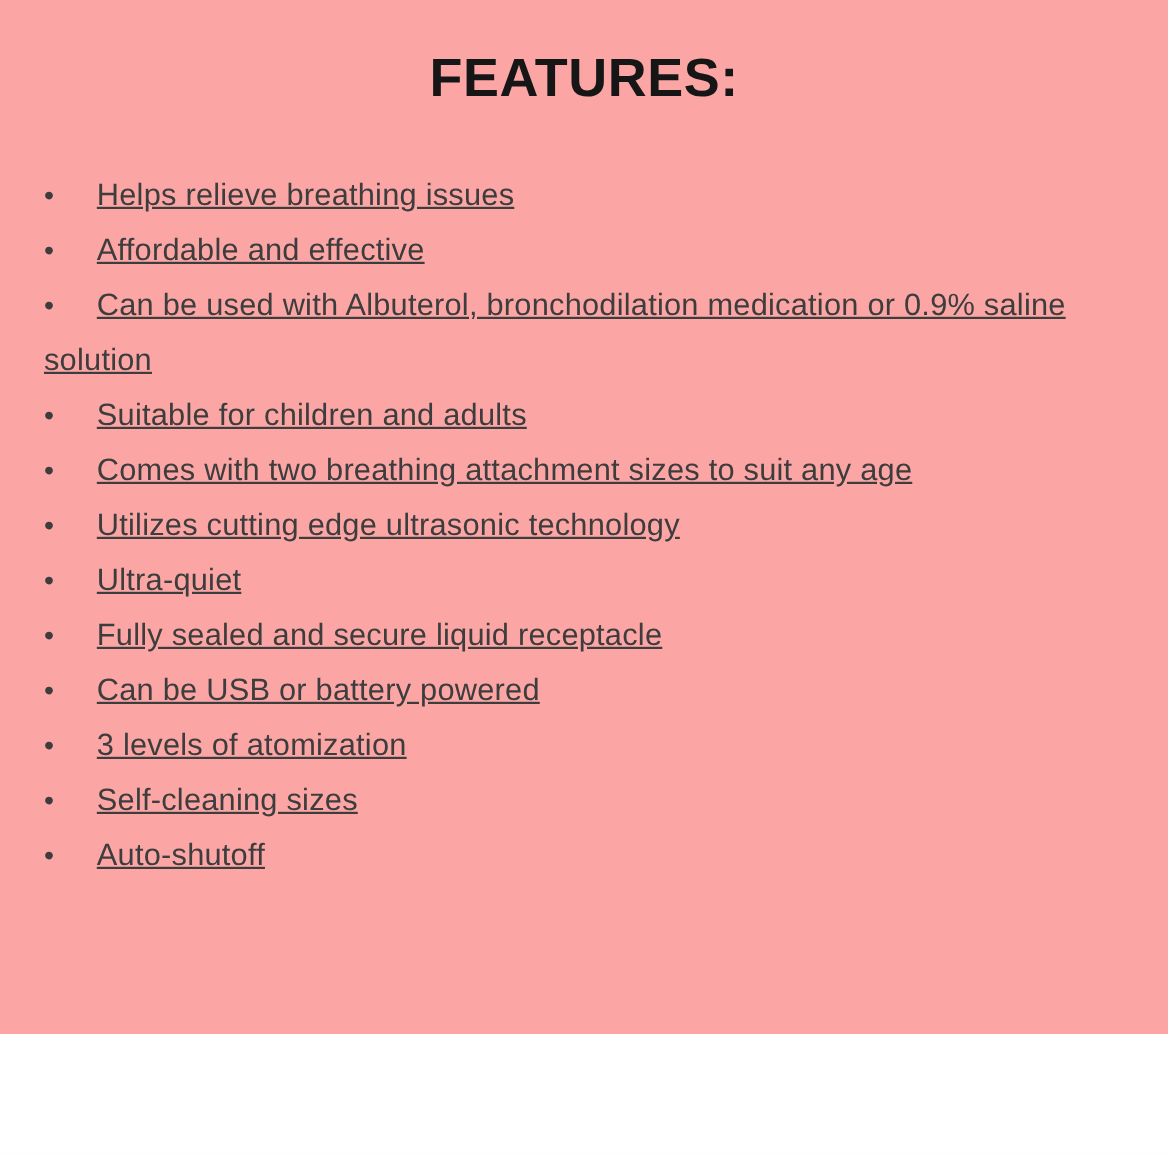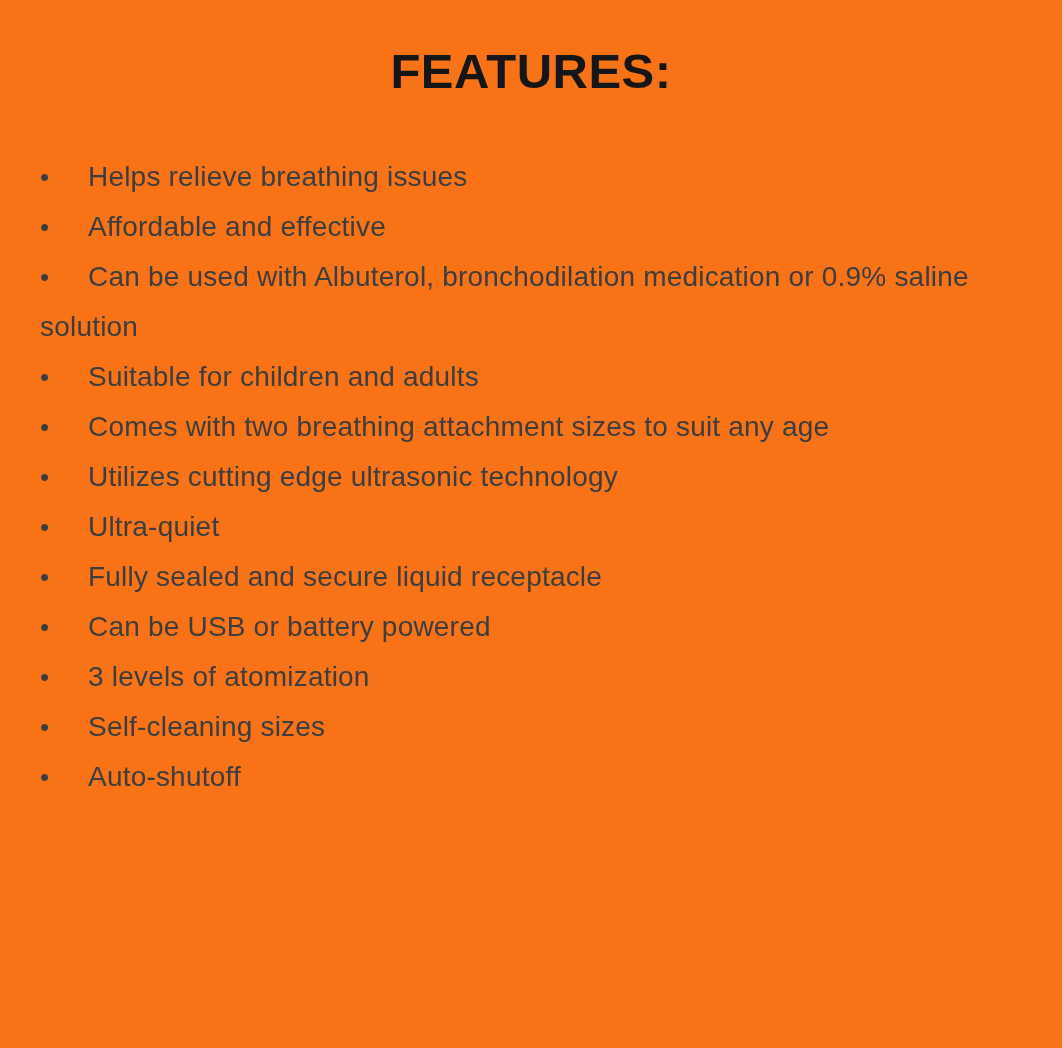--- a/index.html
+++ b/index.html
@@ -8,22 +8,22 @@
     background: #ffffff;
   }
   body {
     width: 1062px;
     height: 1048px;
     overflow: hidden;
     font-family: "Liberation Sans", sans-serif;
   }
   .page {
     width: 1062px;
-    height: 1048px;
-    background: #f97316;
+    height: 940px;
+    background: #fca5a5;
     box-sizing: border-box;
   }
   .title {
     margin: 0;
     padding-top: 42px;
     text-align: center;
     font-size: 49px;
     line-height: 58px;
     font-weight: 800;
     letter-spacing: 0.5px;
@@ -33,20 +33,21 @@
     margin-top: 52px;
     padding-left: 40px;
     padding-right: 16px;
   }
   .feature-item {
     font-size: 28px;
     line-height: 50px;
     font-weight: 400;
     color: #3d3d3d;
     letter-spacing: 0.2px;
+    text-decoration: underline;
   }
   .bullet {
     display: inline-block;
     width: 48px;
     color: #3d3d3d;
     font-size: 26px;
   }
 </style>
 </head>
 <body>

